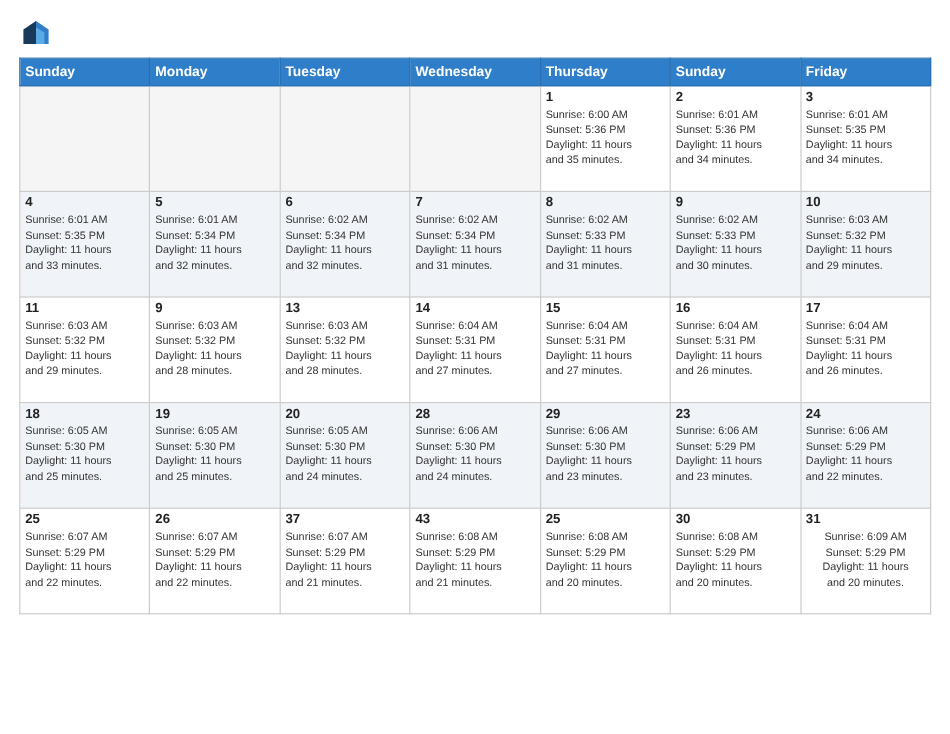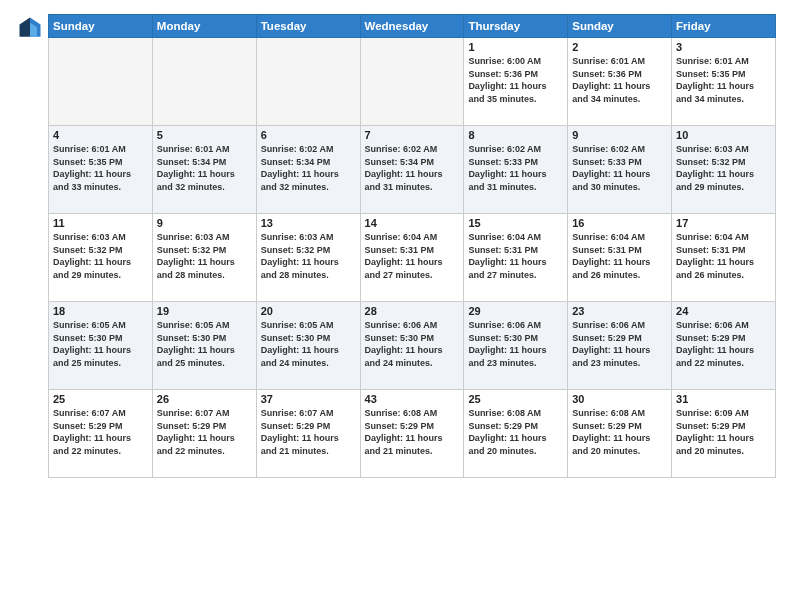--- a/index.html
+++ b/index.html
@@ -8,21 +8,21 @@
       height: 612px;
       font-family: Arial, sans-serif;
       background: #fff;
       overflow: hidden;
     }
     .page {
       width: 792px;
       height: 460px;
       padding: 14px 16px 10px 16px;
       display: flex;
-      flex-direction: row;
+      flex-direction: column;
     }
     .header {
       display: flex;
       align-items: flex-start;
       justify-content: space-between;
       margin-bottom: 6px;
     }
     .logo {
       display: flex;
       align-items: center;
@@ -90,21 +90,20 @@
       font-size: 11px;
       font-weight: bold;
       color: #222;
       display: block;
       margin-bottom: 2px;
     }
     .day-info {
       font-size: 9px;
       color: #333;
       line-height: 1.4;
-      font-weight: bold;
     }
     .calendar tbody tr:nth-child(even) td:not(.empty) {
       background: #f0f4f8;
     }
   </style>
 </head>
 <body>
 
 <div class="page">
   <div class="header">
@@ -356,21 +355,21 @@
           </td>
           <td>
             <span class="day-num">30</span>
             <div class="day-info" style="white-space: pre-line;">Sunrise: 6:08 AM
 Sunset: 5:29 PM
 Daylight: 11 hours
 and 20 minutes.</div>
           </td>
           <td>
             <span class="day-num">31</span>
-            <div class="day-info" style="white-space: pre-line;">Sunrise: 6:09 AM
+            <div class="day-info" style="white-space: pre-line; text-align: center;">Sunrise: 6:09 AM
 Sunset: 5:29 PM
 Daylight: 11 hours
 and 20 minutes.</div>
           </td>
         </tr>
       </tbody>
   </table>
 </div>
 
 </body></html>

